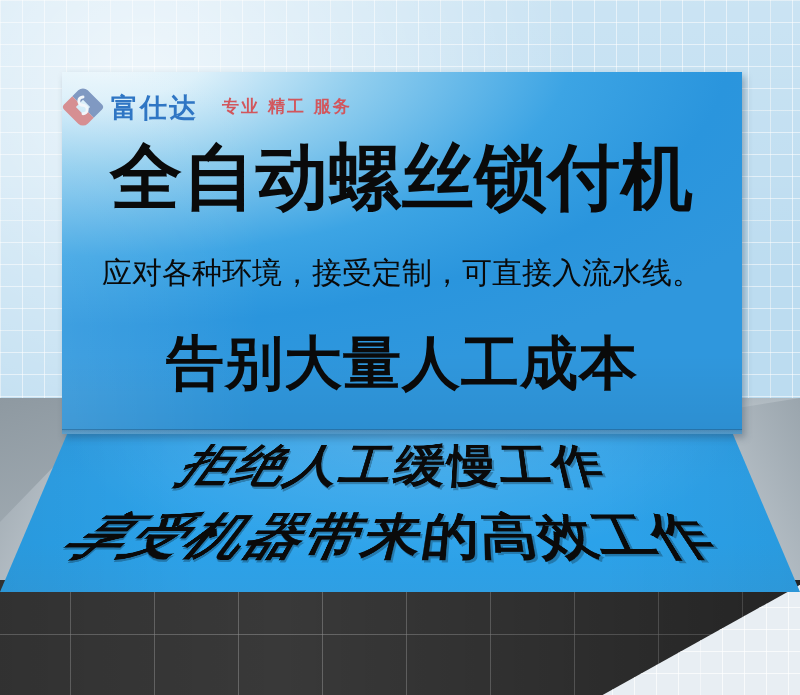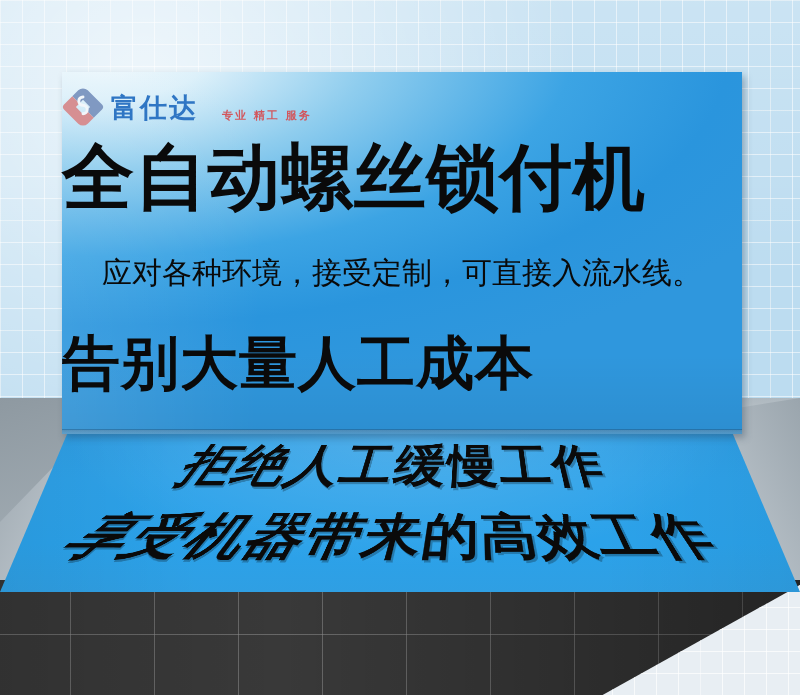--- a/index.html
+++ b/index.html
@@ -164,32 +164,33 @@
   .logo-words { display: flex; flex-direction: row; line-height: 1; gap: 24px; }
   .logo-name {
     font-family: "DejaVu Sans", "Liberation Sans", sans-serif;
     font-size: 27px;
     font-weight: 700;
     color: #2f76c4;
     letter-spacing: 2px;
   }
   .logo-tag {
     font-family: "DejaVu Sans", "Liberation Sans", sans-serif;
-    font-size: 11px;
+    font-size: 17px;
     font-weight: 700;
     color: #d2565c;
     letter-spacing: 2px;
-    margin-top: 16px;
+    margin-top: 4px;
   }
 
   
   .headline {
     position: absolute;
     left: 62px; top: 141px;
     width: 680px;
+    text-align: center;
     font-family: "DejaVu Sans", "Liberation Sans", sans-serif;
     font-size: 72px;
     font-weight: 700;
     color: #0a0a0a;
     letter-spacing: 1px;
     line-height: 1;
     white-space: nowrap;
   }
   .subline {
     position: absolute;
@@ -201,20 +202,21 @@
     font-weight: 400;
     color: #0a0a0a;
     letter-spacing: 0px;
     line-height: 1;
     white-space: nowrap;
   }
   .tagline {
     position: absolute;
     left: 62px; top: 334px;
     width: 680px;
+    text-align: center;
     font-family: "DejaVu Sans", "Liberation Sans", sans-serif;
     font-size: 58px;
     font-weight: 700;
     color: #0a0a0a;
     letter-spacing: 1px;
     line-height: 1;
     white-space: nowrap;
   }
 
   

